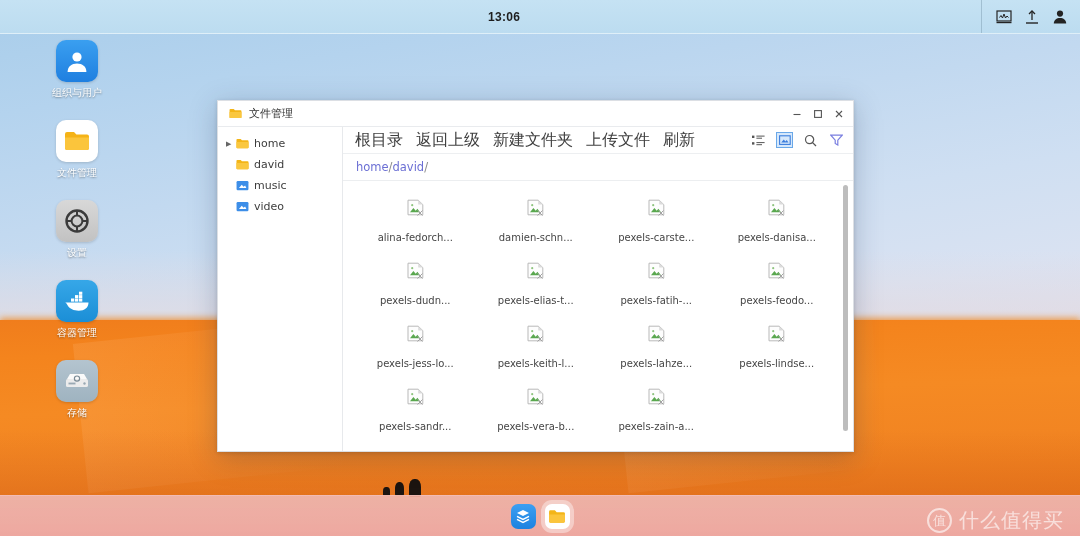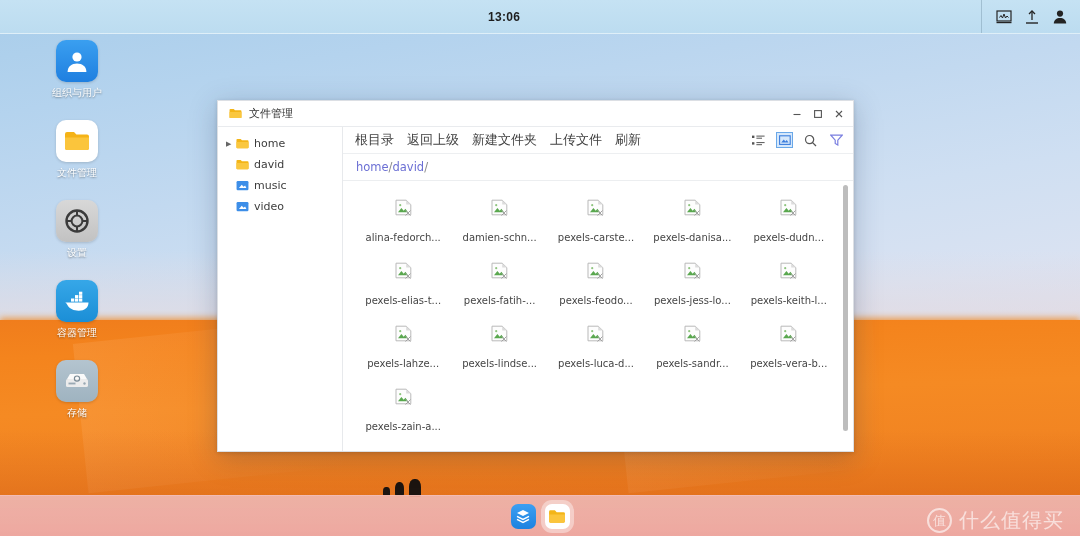--- a/index.html
+++ b/index.html
@@ -107,38 +107,38 @@
   }
   .tnode .arw { width:10px; font-size:7px; color:#666; flex:0 0 10px; }
   .tnode .fi  { width:13px; flex:0 0 13px; margin-right:5px; display:block; }
 
   #fm-main { flex:1; display:flex; flex-direction:column; min-width:0; }
   #fm-tools {
     height:27px; flex:0 0 27px; display:flex; align-items:center;
     padding:0 8px 0 12px; border-bottom:1px solid #edeff1; background:#fff;
   }
   .tbtn {
-    font-size:13px; color:#3f3f3f; margin-right:13px; cursor:pointer;
+    font-size:16px; color:#3f3f3f; margin-right:13px; cursor:pointer;
     font-family:"DejaVu Sans",sans-serif; white-space:nowrap;
   }
   #tool-right { margin-left:auto; display:flex; align-items:center; gap:9px; }
   .vbtn { width:17px; height:16px; display:flex; align-items:center; justify-content:center; cursor:pointer; }
   .vbtn.on { background:#d6e8fb; border:1px solid #6aa8e8; }
 
   #crumb {
     height:27px; flex:0 0 27px; display:flex; align-items:center;
     padding-left:13px; font-size:11.5px; border-bottom:1px solid #eceef0;
     font-family:"DejaVu Sans",sans-serif;
   }
   #crumb a { color:#6b6fd4; text-decoration:none; cursor:pointer; }
   #crumb .sep { color:#8a8a8a; }
 
   #grid-wrap { flex:1; position:relative; overflow:hidden; background:#fff; }
   #grid {
-    display:grid; grid-template-columns:repeat(5,1fr);
+    display:grid; grid-template-columns:repeat(4,1fr);
     padding:14px 16px 0 12px; row-gap:11px;
   }
   .fitem { text-align:center; cursor:pointer; padding:4px 2px; }
   .thumb {
     width:17px; height:17px; margin:0 auto 16px; display:block;
   }
   .fname {
     font-size:10px; color:#454545; font-family:"DejaVu Sans",sans-serif;
     white-space:nowrap; overflow:hidden; text-overflow:ellipsis;
   }
@@ -511,30 +511,20 @@
               <div class="fname">pexels-lindse...</div>
             </div>
             <div class="fitem">
               <svg class="thumb" viewBox="0 0 17 17">
                 <path d="M1 1.2h10.2L15.8 5.6V15.8H1z" fill="#fdfdfd" stroke="#b9b9b9" stroke-width="1"></path>
                 <path d="M11.2 1.2L15.8 5.6h-4.6z" fill="#dcdcdc"></path>
                 <path d="M3 13.2l3.4-4.2 2.3 2.7 1.7-1.9 2.6 3.4z" fill="#5aa84f"></path>
                 <circle cx="5.2" cy="6.2" r="1.1" fill="#8fc47f"></circle>
                 <path d="M10.5 11.5l5 5M15.5 11.5l-5 5" stroke="#9a9a9a" stroke-width="0.9"></path>
               </svg>
-              <div class="fname">pexels-luca-d...</div>
-            </div>
-            <div class="fitem">
-              <svg class="thumb" viewBox="0 0 17 17">
-                <path d="M1 1.2h10.2L15.8 5.6V15.8H1z" fill="#fdfdfd" stroke="#b9b9b9" stroke-width="1"></path>
-                <path d="M11.2 1.2L15.8 5.6h-4.6z" fill="#dcdcdc"></path>
-                <path d="M3 13.2l3.4-4.2 2.3 2.7 1.7-1.9 2.6 3.4z" fill="#5aa84f"></path>
-                <circle cx="5.2" cy="6.2" r="1.1" fill="#8fc47f"></circle>
-                <path d="M10.5 11.5l5 5M15.5 11.5l-5 5" stroke="#9a9a9a" stroke-width="0.9"></path>
-              </svg>
               <div class="fname">pexels-sandr...</div>
             </div>
             <div class="fitem">
               <svg class="thumb" viewBox="0 0 17 17">
                 <path d="M1 1.2h10.2L15.8 5.6V15.8H1z" fill="#fdfdfd" stroke="#b9b9b9" stroke-width="1"></path>
                 <path d="M11.2 1.2L15.8 5.6h-4.6z" fill="#dcdcdc"></path>
                 <path d="M3 13.2l3.4-4.2 2.3 2.7 1.7-1.9 2.6 3.4z" fill="#5aa84f"></path>
                 <circle cx="5.2" cy="6.2" r="1.1" fill="#8fc47f"></circle>
                 <path d="M10.5 11.5l5 5M15.5 11.5l-5 5" stroke="#9a9a9a" stroke-width="0.9"></path>
               </svg>

